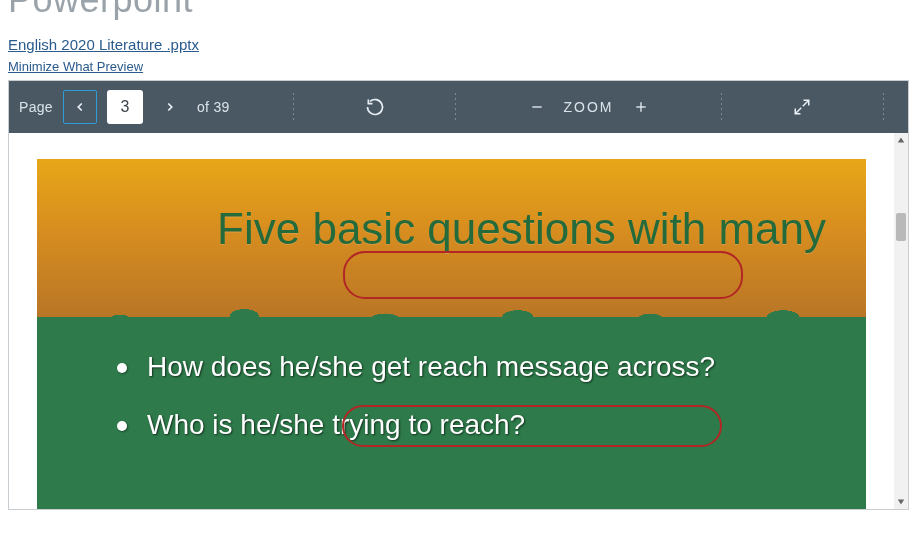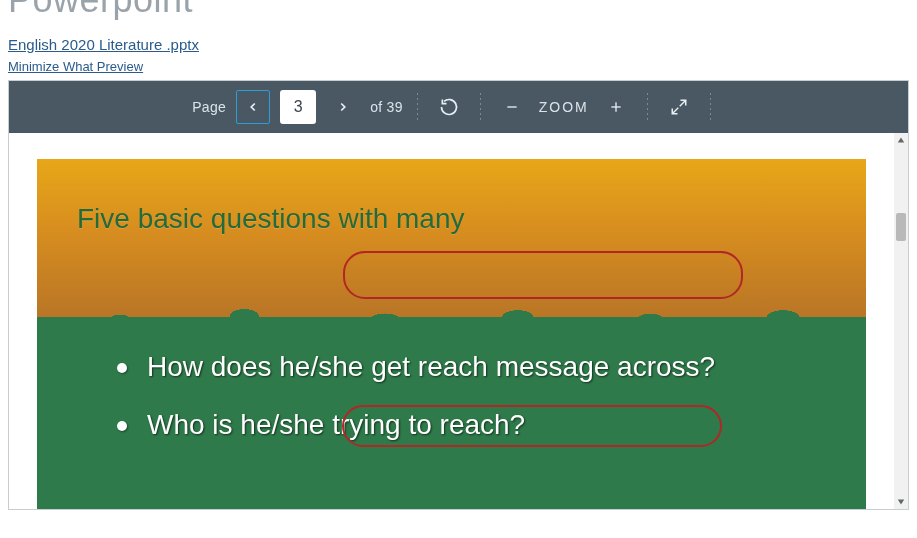--- a/index.html
+++ b/index.html
@@ -39,21 +39,21 @@
     position: relative;
     margin: 0 8px;
     height: 430px;
     border: 1px solid #c7cdd1;
   }
   .toolbar {
     height: 52px;
     background: #4a5864;
     display: flex;
     align-items: center;
-    justify-content: center;
+    justify-content: space-between;
     padding: 0 10px;
     color: #e7eef4;
     font-size: 14px;
     gap: 0;
   }
   .tb-group { display: flex; align-items: center; gap: 10px; }
   .tb-sep {
     width: 1px;
     height: 28px;
     margin: 0 14px;
@@ -117,22 +117,22 @@
       radial-gradient(20px 10px at 10% 60%, #2e7a4a 55%, transparent 56%),
       radial-gradient(26px 12px at 25% 40%, #2e7a4a 55%, transparent 56%),
       radial-gradient(30px 14px at 42% 65%, #2e7a4a 55%, transparent 56%),
       radial-gradient(28px 12px at 58% 45%, #2e7a4a 55%, transparent 56%),
       radial-gradient(24px 12px at 74% 60%, #2e7a4a 55%, transparent 56%),
       radial-gradient(30px 14px at 90% 50%, #2e7a4a 55%, transparent 56%),
       linear-gradient(to bottom, transparent 0 10px, #2e7a4a 10px 22px);
   }
   .slide .title {
     position:absolute; top:42px; left:0; right:0;
-    text-align:left;
-    font-size:28px;
+    text-align:right;
+    font-size:44px;
     line-height:1.25;
     color:#256a3b;
     font-weight:500;
     text-shadow: 0 1px 0 rgba(255,255,255,0.15);
     padding: 0 40px;
   }
   .annot {
     position:absolute;
     border:2px solid #b22626;
     border-radius:22px;

